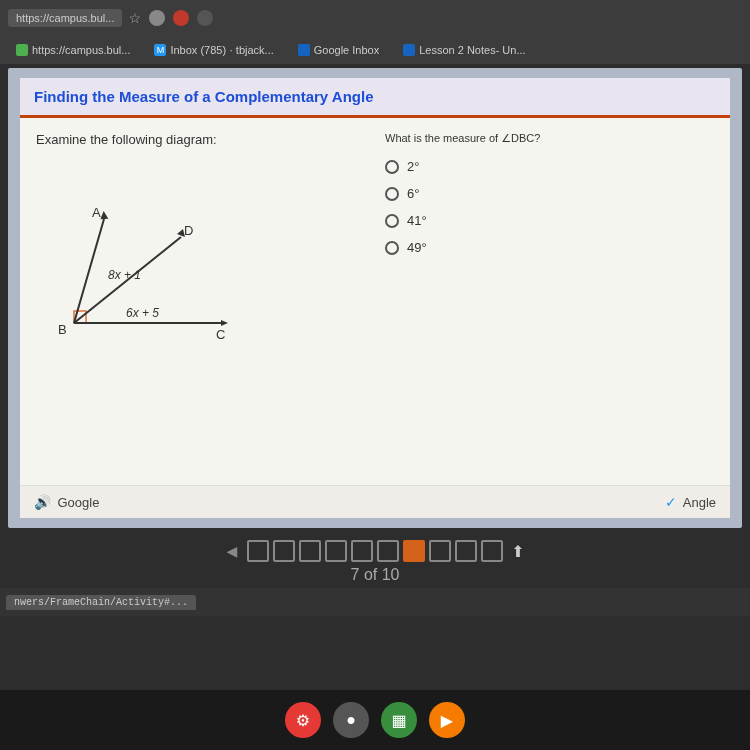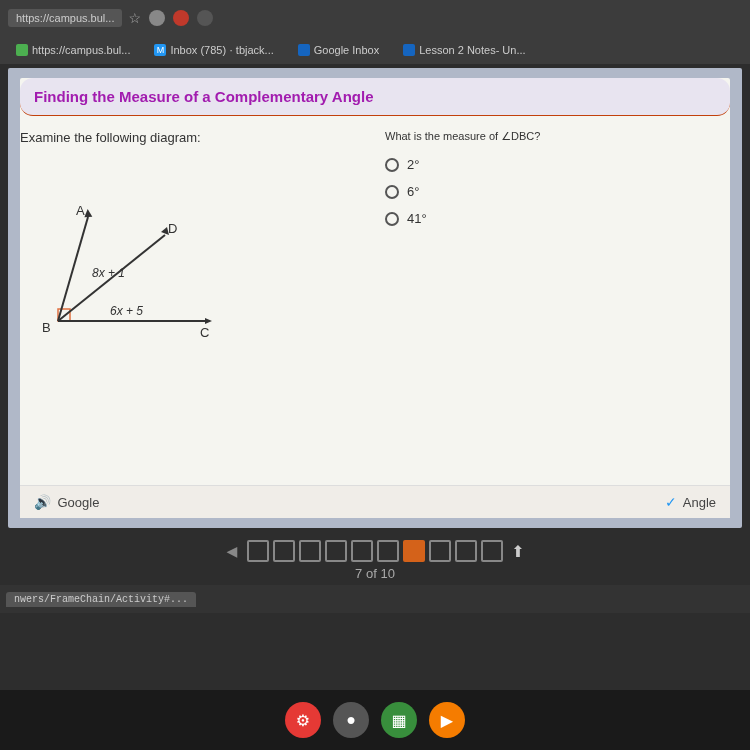--- a/index.html
+++ b/index.html
@@ -77,28 +77,27 @@
       margin: 10px 12px;
       border-radius: 2px;
       flex: 1;
       padding: 0;
       display: flex;
       flex-direction: column;
     }
     .card-title {
       background: #e8e4f0;
       padding: 10px 14px;
-      color: #a21caf;
+      color: #1d4ed8;
       font-weight: bold;
       font-size: 15px;
-      border-bottom: 1px solid #c2410c;
-      border-radius: 13px;
+      border-bottom: 3px solid #c2410c;
     }
     .card-body {
-      padding: 14px 0;
+      padding: 14px 16px;
       display: flex;
       flex: 1;
       gap: 10px;
     }
     .left-panel {
       flex: 1;
     }
     .examine-text {
       font-size: 13px;
       color: #333;
@@ -194,21 +193,21 @@
     }
     .dot.cursor-icon {
       background: transparent;
       color: #ccc;
       display: flex;
       align-items: center;
       justify-content: center;
       font-size: 16px;
     }
     .progress-text {
-      font-size: 13px;
+      font-size: 16px;
       color: #aaa;
     }
 
     
     .taskbar {
       position: absolute;
       bottom: 0;
       left: 0;
       width: 750px;
       height: 60px;
@@ -328,20 +327,24 @@
           <span class="radio-circle"></span>
           <span>2°</span>
         </div>
         <div class="radio-option">
           <span class="radio-circle"></span>
           <span>6°</span>
         </div>
         <div class="radio-option">
           <span class="radio-circle"></span>
           <span>41°</span>
+        </div>
+        <div class="radio-option">
+          <span class="radio-circle"></span>
+          <span>49°</span>
         </div>
       </div>
     </div>
     <div style="flex:1;"></div>
     <div class="card-footer">
       <div class="intro-btn">
         <span class="speaker-icon">🔊</span>
         <span>Google</span>
       </div>
       <div class="done-btn">

